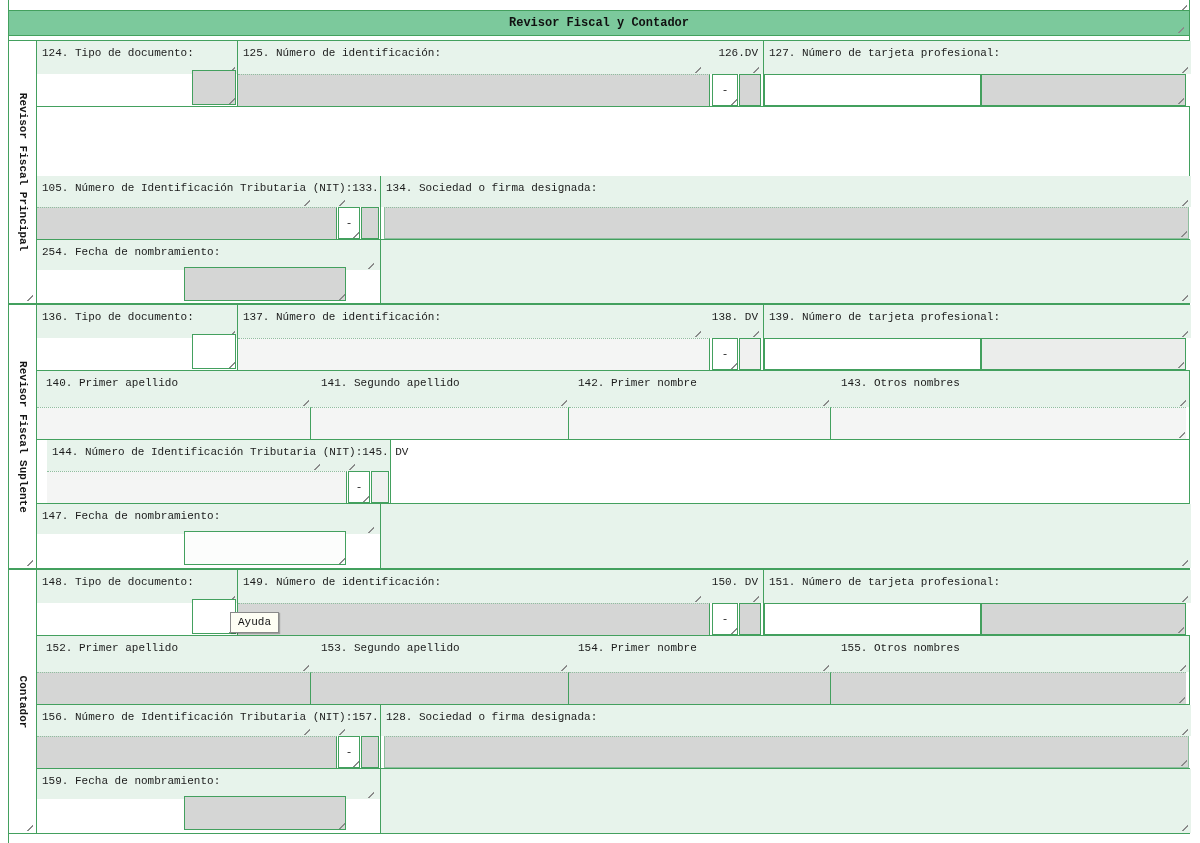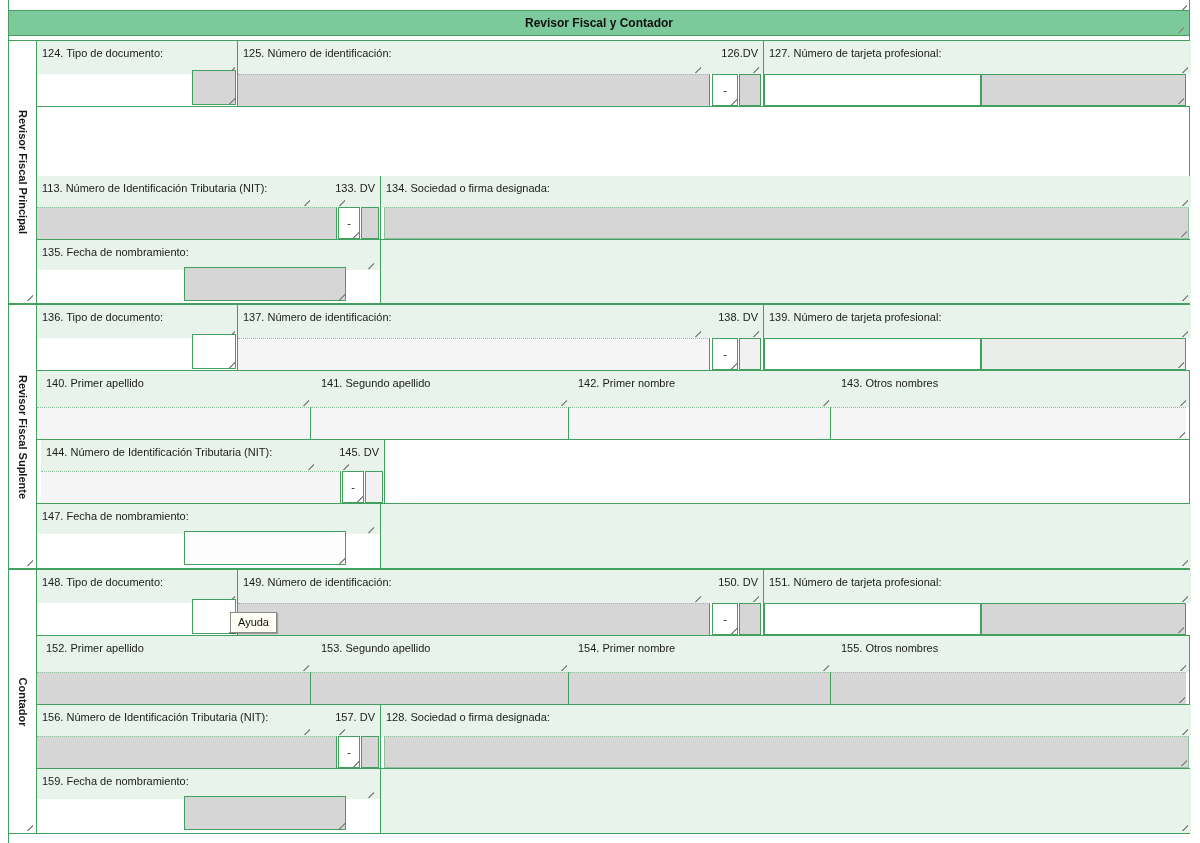--- a/index.html
+++ b/index.html
@@ -1,18 +1,18 @@
 <!DOCTYPE html>
 <html style="--header-bg: #7cc99c; --label-bg: #e7f3eb; --border: #43a05e; --input-gray: #d5d6d5; --input-light: #f4f5f4;"><head>
 <meta charset="utf-8">
 <style>
   *{box-sizing:border-box;margin:0;padding:0}
   html,body{background:#ffffff}
   .page{position:relative;width:1200px;height:843px;overflow:hidden;background:#fff;
-        font-family:Liberation Sans, sans-serif;font-size:11px;color:#1b1b1b}
+        font-family:Liberation Mono, monospace;font-size:11px;color:#1b1b1b}
   .leftline{position:absolute;left:8px;top:0;width:1px;height:843px;background:var(--border,#43a05e)}
   .rightline{position:absolute;left:1189px;top:0;width:1px;height:40px;background:var(--border,#43a05e)}
   .header{position:absolute;left:8px;top:10px;width:1182px;height:26px;background:var(--header-bg,#7cc99c);
           border:1px solid var(--border,#43a05e);display:flex;align-items:center;justify-content:center;
           font-weight:bold;font-size:12px;color:#101010}
   .grip{position:absolute;width:9px;height:9px;clip-path:polygon(100% 0,100% 100%,0 100%);
         background:repeating-linear-gradient(135deg,#8a8a8a 0 1.3px,transparent 1.3px 4.2px)}
   .section{position:absolute;left:8px;width:1182px;border:1px solid var(--border,#43a05e);background:#fff}
   .side{position:absolute;left:0;top:0;bottom:0;width:28px;border-right:1px solid var(--border,#43a05e);background:#fff}
   .vtext{position:absolute;top:50%;left:50%;transform:translate(-50%,-50%);writing-mode:vertical-rl;
@@ -100,21 +100,21 @@
             <div class="inp boxed w" style="left:0;top:0;width:217px;height:32px"></div>
             <div class="inp boxed s2nd" style="left:217px;top:0;width:205px;height:32px">
                 <i class="grip" style="right:1px;bottom:1px"></i>
               </div>
           </div>
         </div>
       </div>
       <div class="row" style="top:135px;height:64px">
         <div class="cell bR" style="left:0;width:344px">
           <div class="lband flexlbl" style="height:31px">
-            <span class="lbl">113. Número de Identificación Tributaria (NIT):</span>
+            <span class="lbl">105. Número de Identificación Tributaria (NIT):</span>
             <span class="lbl">133. DV</span>
             <i class="grip" style="left:264px;bottom:1px"></i>
             <i class="grip" style="left:299px;bottom:1px"></i>
           </div>
           <div class="iband" style="height:32px">
             <div class="inp open" style="left:0;top:0;width:300px;height:32px"></div>
             <div class="inp boxed dash" style="left:301px;top:0;width:22px;height:32px">
                 <span>-</span>
                 <i class="grip" style="right:0;bottom:0"></i>
               </div>
@@ -129,21 +129,21 @@
           <div class="iband" style="height:32px">
             <div class="inp soft" style="left:3px;top:0;width:805px;height:32px">
                 <i class="grip" style="right:1px;bottom:1px"></i>
               </div>
           </div>
         </div>
       </div>
       <div class="row last" style="top:199px;bottom:0">
         <div class="cell bR" style="left:0;width:344px">
           <div class="lband" style="height:30px">
-            <span class="lbl">135. Fecha de nombramiento:</span>
+            <span class="lbl">254. Fecha de nombramiento:</span>
             <i class="grip" style="right:6px;bottom:1px"></i>
           </div>
           <div class="iband" style="top:30px;bottom:0;height:auto">
             <div class="inp boxed f" style="left:147px;top:-3px;width:162px;height:34px">
                 <i class="grip" style="right:0;bottom:0"></i>
               </div>
           </div>
         </div>
         <div class="cell empty" style="left:344px;width:810px">
           <i class="grip" style="right:3px;bottom:2px"></i>
@@ -213,21 +213,21 @@
         <div class="iband" style="height:32px">
           <div class="inp open" style="left:0;top:0;width:274px;height:32px"></div>
           <div class="inp open" style="left:274px;top:0;width:258px;height:32px"></div>
           <div class="inp open" style="left:532px;top:0;width:262px;height:32px"></div>
           <div class="inp open noR" style="left:794px;top:0;width:355px;height:32px">
               <i class="grip" style="right:1px;bottom:1px"></i>
             </div>
         </div>
       </div>
       <div class="row" style="top:135px;height:64px">
-        <div class="cell bR" style="left:4px;width:344px">
+        <div class="cell bR" style="left:10px;width:344px">
           <div class="lband flexlbl" style="height:31px">
             <span class="lbl">144. Número de Identificación Tributaria (NIT):</span>
             <span class="lbl">145. DV</span>
             <i class="grip" style="left:264px;bottom:1px"></i>
             <i class="grip" style="left:299px;bottom:1px"></i>
           </div>
           <div class="iband" style="height:32px">
             <div class="inp open" style="left:0;top:0;width:300px;height:32px"></div>
             <div class="inp boxed dash" style="left:301px;top:0;width:22px;height:32px">
                 <span>-</span>

